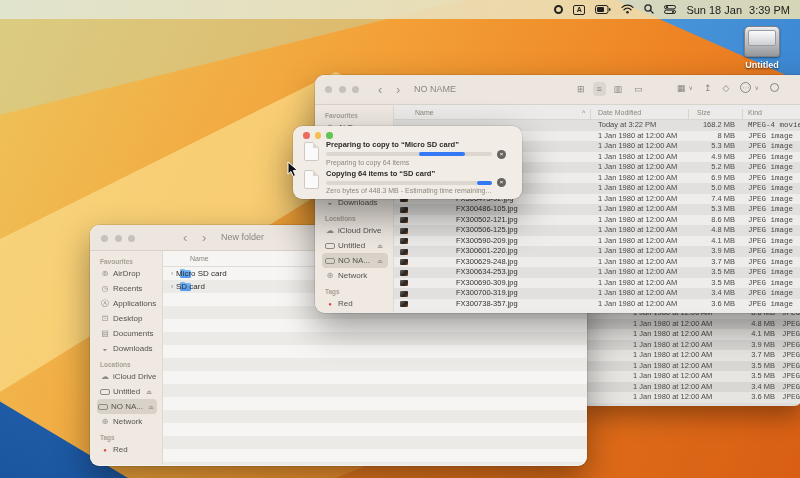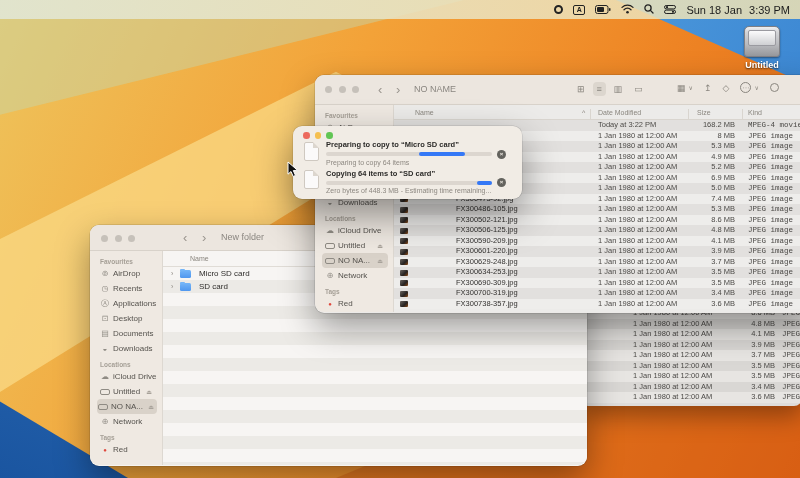--- a/index.html
+++ b/index.html
@@ -122,21 +122,21 @@
   .nf-side{width:73px;border-right:1px solid #ddd8d1;border-radius:0 0 0 9px;}
   .nf-main{flex:1;position:relative;background:#f7f5f3;border-radius:0 0 9px 0;overflow:hidden;}
   .nf-hdr{position:relative;height:16px;font-size:7px;color:#8a867f;border-bottom:1px solid #e0dcd6;}
   .nf-hdr span{position:absolute;left:27px;top:4px;}
   .nfr{position:relative;height:13px;line-height:13px;font-size:8px;color:#2f2d2b;}
   .nfr.alt{background:#eceae6;}
   .nf-chev{position:absolute;left:8px;top:0;color:#8f8b84;font-size:7px;}
   .folder-ic{position:absolute;left:17px;top:3px;width:11px;height:7.5px;border-radius:1.5px;
     background:linear-gradient(180deg,#74b5f8,#4f97ef);}
   .folder-ic::before{content:"";position:absolute;left:0;top:-1.5px;width:4.5px;height:2px;border-radius:1px 1px 0 0;background:#74b5f8;}
-  .nfr .nm{position:absolute;left:36px;}
+  .nfr .nm{position:absolute;left:13px;}
 
   
   .dialog{position:absolute;left:293px;top:126px;width:229px;height:73px;border-radius:9px;background:#f1ece5;
     box-shadow:0 16px 38px rgba(0,0,0,.42),0 0 0 .5px rgba(0,0,0,.15);z-index:20;font-size:7.5px;}
   .dlg-dots{position:absolute;left:10px;top:6px;display:flex;gap:5px;}
   .dlg-dots .dot{width:6.5px;height:6.5px;}
   .d-red{background:#ec6a5e;}.d-yel{background:#f5bf4f;}.d-grn{background:#61c554;}
   .doc-ic{position:absolute;left:11px;width:15px;height:19px;background:#fbfafa;border:1px solid #cfc9c1;border-radius:2px;}
   .doc-ic::before{content:"";position:absolute;right:-1px;top:-1px;border-style:solid;border-width:0 6px 6px 0;border-color:#f1ece5 #f1ece5 #dcd6ce #dcd6ce;}
   .t-title{position:absolute;left:33px;font-weight:700;color:#2b2a28;white-space:nowrap;}

